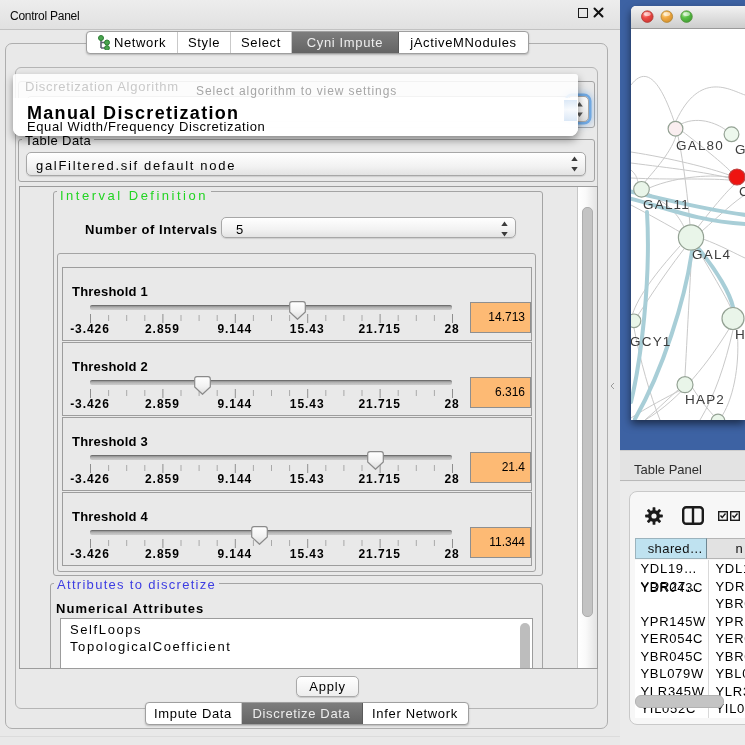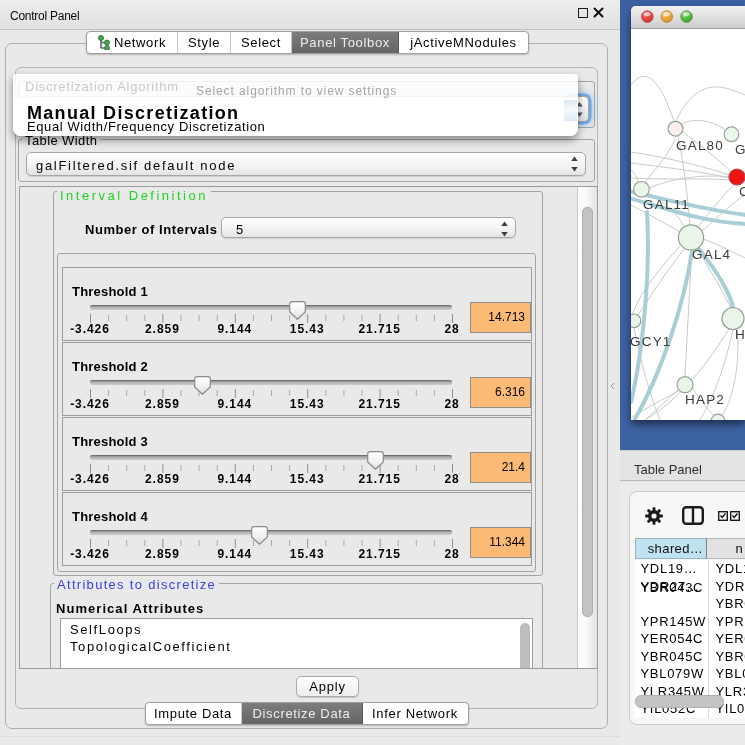--- a/index.html
+++ b/index.html
@@ -47,36 +47,36 @@
  <div class="s" style="width:90px;">
    <svg width="12" height="15" viewBox="0 0 12 15" style="margin-right:4px;">
      <path d="M3 4 L3 13 M3 7.5 L8.5 7.5 M3 13 L8.5 13" stroke="#5c6270" stroke-width="1.6" fill="none"></path>
      <circle cx="3" cy="3" r="2.5" fill="#4aa54f" stroke="#2c7d34" stroke-width="1"></circle>
      <circle cx="9" cy="7.5" r="2.5" fill="#4aa54f" stroke="#2c7d34" stroke-width="1"></circle>
      <circle cx="9" cy="13" r="2.4" fill="#4aa54f" stroke="#2c7d34" stroke-width="1"></circle>
    </svg>
    Network</div>
  <div class="s" style="width:52px;">Style</div>
  <div class="s" style="width:60px;">Select</div>
- <div class="s sel" style="width:106px;">Panel Toolbox</div>
+ <div class="s sel" style="width:106px;">Cyni Impute</div>
  <div class="s" style="flex:1;">jActiveMNodules</div>
 </div>
 
 <div class="grpbox" style="left:18px;top:81px;width:575px;height:45px;"></div>
 
 <div class="combo" style="left:26px;top:96px;width:561px;height:24px;">
   <div class="abs" style="right:-1px;top:-1px;width:20px;height:24px;border:1px solid #a7a7a7;border-radius:5px;background:linear-gradient(#ffffff,#f0f0f0 60%,#e0e0e0);box-shadow:0 0 0 2.5px rgba(106,165,226,0.95),0 0 6px 4px rgba(106,165,226,0.45);"></div>
   <svg class="ar" width="9" height="17" viewBox="0 0 9 17" style="top:4px;right:4px;">
     <path d="M4.5 1 L7.8 5.5 L1.2 5.5 Z" fill="#555"></path>
       <path d="M4.5 16 L7.8 11.5 L1.2 11.5 Z" fill="#555"></path>
   </svg>
 </div>
 
 <div class="grpbox" style="left:18px;top:139px;width:575px;height:41px;"></div>
-<div class="grptitle" style="left:22px;top:132.5px;letter-spacing:0.4px;">Table Width</div>
+<div class="grptitle" style="left:22px;top:132.5px;letter-spacing:0.4px;">Table Data</div>
 <div class="combo" style="left:26px;top:152px;width:558px;height:22px;">
   <div class="txt" style="left:9px;top:4.5px;font-size:13px;letter-spacing:1.7px;">galFiltered.sif default node</div>
   <svg class="ar" width="8" height="16" viewBox="0 0 8 16" style="top:3px;">
     <path d="M4 0.5 L7.2 5 L0.8 5 Z" fill="#3c3c3c"></path>
       <path d="M4 15.5 L7.2 11 L0.8 11 Z" fill="#3c3c3c"></path>
   </svg>
 </div>
 
 <div class="abs" id="scrollpane" style="left:19px;top:186px;width:577px;height:481px;border:1px solid #9c9c9c;overflow:hidden;">
 

